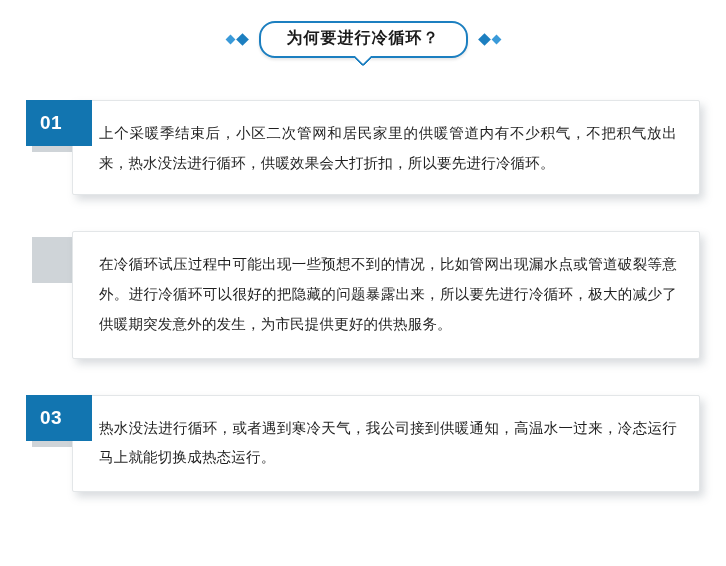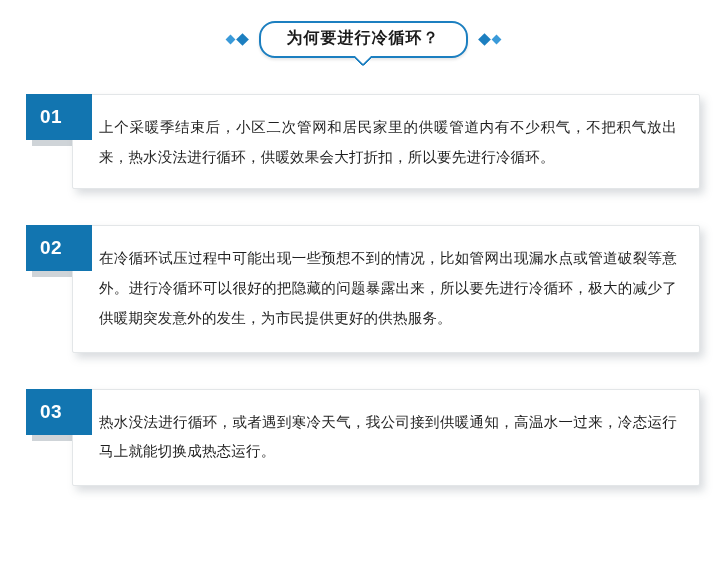--- a/index.html
+++ b/index.html
@@ -114,21 +114,21 @@
     left: 6px;
     top: 6px;
     width: 66px;
     height: 46px;
     background: #cfd4d8;
     z-index: 1;
   }
   .item-body {
     position: relative;
     margin-left: 46px;
-    margin-top: 10px;
+    margin-top: 16px;
     background: #ffffff;
     border: 1px solid #e3e6e8;
     border-radius: 2px;
     box-shadow: 4px 5px 9px rgba(120,130,140,0.28);
     padding: 18px 22px 18px 26px;
     z-index: 2;
     min-height: 48px;
   }
   .item-text {
     font-size: 14.5px;
@@ -165,21 +165,20 @@
     <div class="item first">
       <div class="item-num-shadow"></div>
       <div class="item-num">01</div>
       <div class="item-body">
         <div class="item-text">上个采暖季结束后，小区二次管网和居民家里的供暖管道内有不少积气，不把积气放出来，热水没法进行循环，供暖效果会大打折扣，所以要先进行冷循环。</div>
       </div>
     </div>
 
     <div class="item">
       <div class="item-num-shadow"></div>
-      <div class="item-num">02</div>
       <div class="item-body">
         <div class="item-text">在冷循环试压过程中可能出现一些预想不到的情况，比如管网出现漏水点或管道破裂等意外。进行冷循环可以很好的把隐藏的问题暴露出来，所以要先进行冷循环，极大的减少了供暖期突发意外的发生，为市民提供更好的供热服务。</div>
       </div>
     </div>
 
     <div class="item">
       <div class="item-num-shadow"></div>
       <div class="item-num">03</div>
       <div class="item-body">
         <div class="item-text">热水没法进行循环，或者遇到寒冷天气，我公司接到供暖通知，高温水一过来，冷态运行马上就能切换成热态运行。</div>

